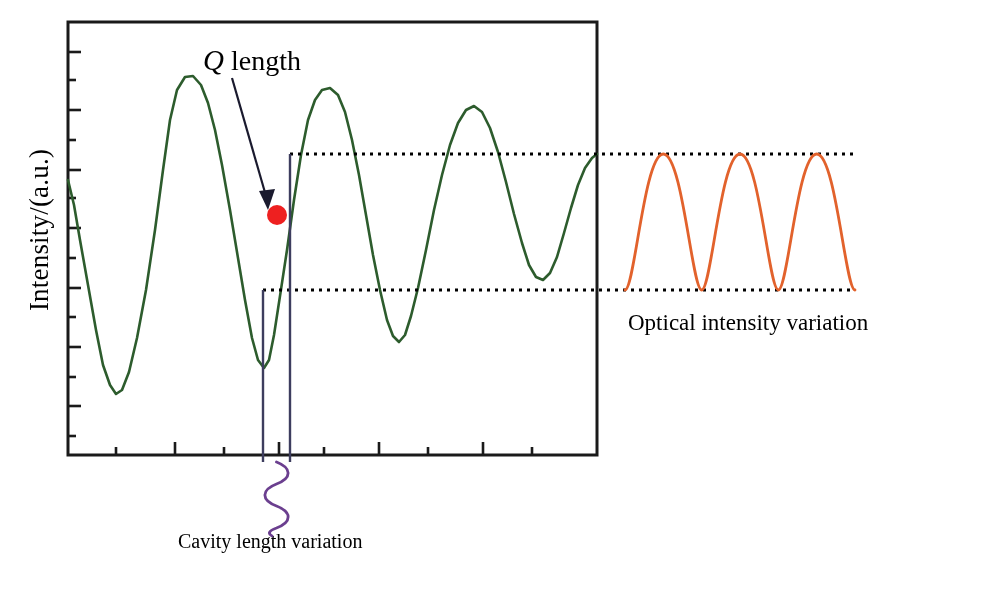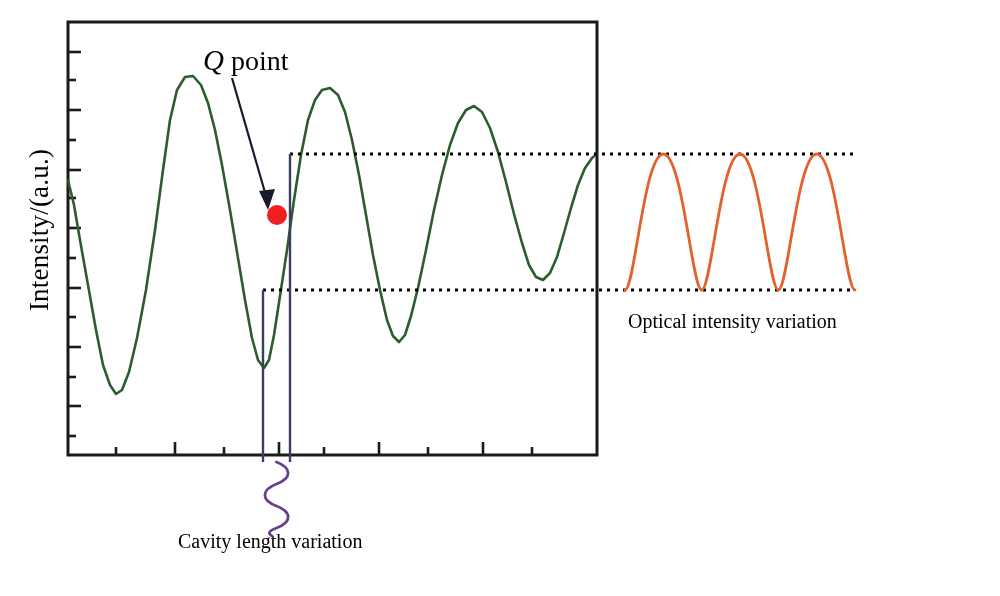--- a/index.html
+++ b/index.html
@@ -43,21 +43,21 @@
     top: 44px;
     font-size: 28px;
   }
   #q-point-label .q-italic {
     font-style: italic;
     font-size: 29px;
   }
   #optical-label {
     left: 628px;
     top: 310px;
-    font-size: 20px;
+    font-size: 23px;
   }
   #cavity-label {
     left: 178px;
     top: 530px;
     font-size: 20px;
   }
 </style>
 </head>
 <body>
 
@@ -130,19 +130,19 @@
       <line x1="232" y1="78" x2="266" y2="196" stroke="#1a1a2e" stroke-width="2.2"></line>
       <polygon points="268,210 259,191 275,189" fill="#1a1a2e"></polygon>
     </g>
 
     <circle cx="277" cy="215" r="10" fill="#ee2020"></circle>
 
   </svg>
 
   <div class="txt" id="y-axis-label">Intensity/(a.u.)</div>
 
-  <div class="txt" id="q-point-label"><span class="q-italic">Q</span><span> point</span></div>
+  <div class="txt" id="q-point-label"><span class="q-italic">Q</span><span> length</span></div>
 
   <div class="txt" id="optical-label">Optical intensity variation</div>
 
   <div class="txt" id="cavity-label">Cavity length variation</div>
 
 </div>
 
 </body></html>

